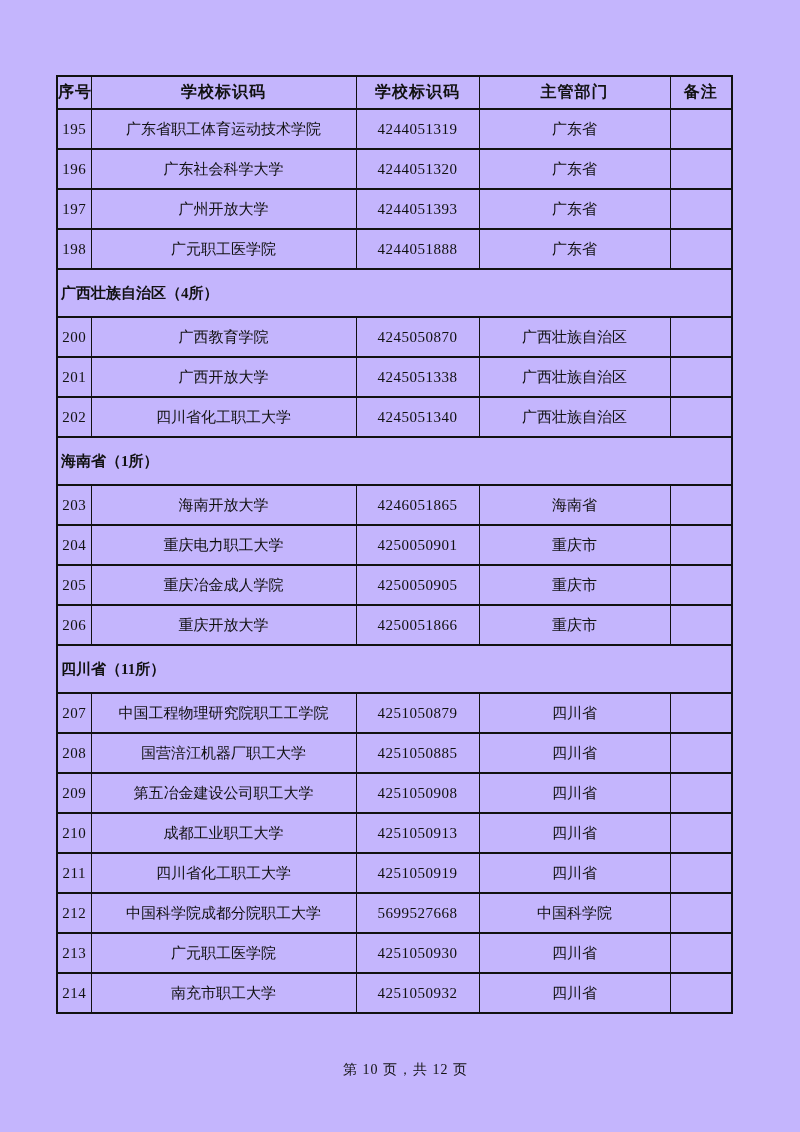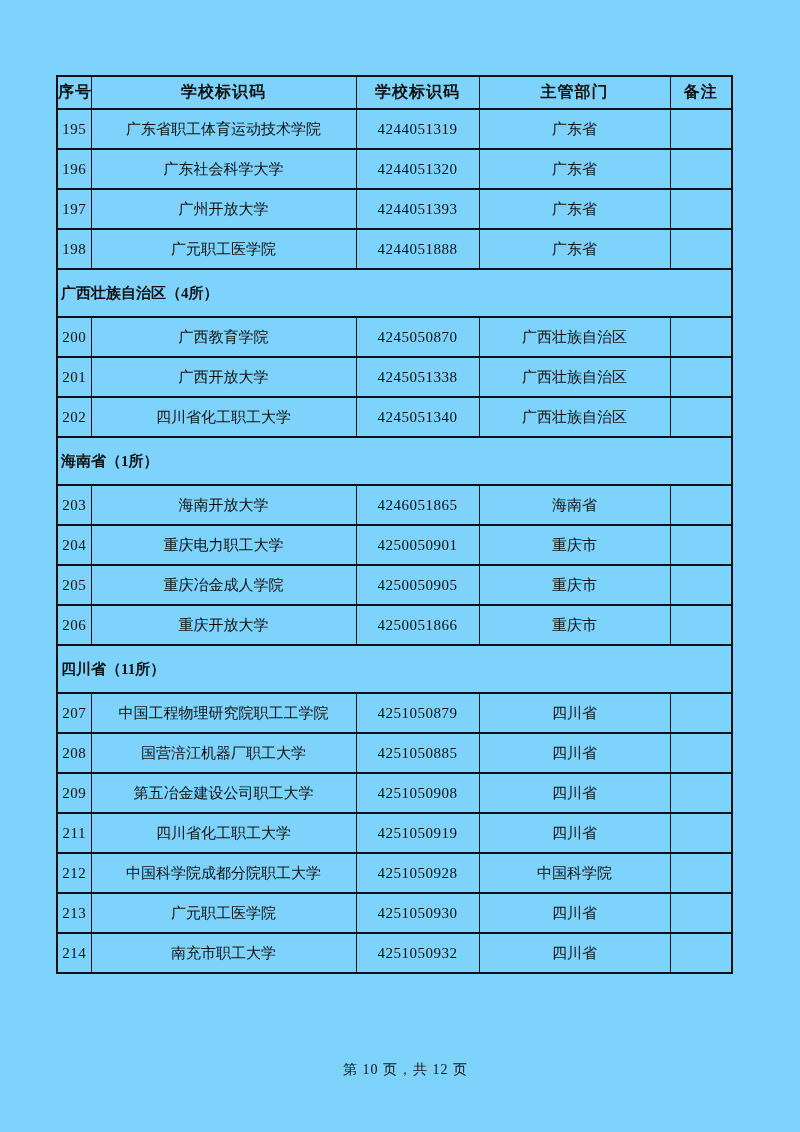--- a/index.html
+++ b/index.html
@@ -5,21 +5,21 @@
   * { margin: 0; padding: 0; box-sizing: border-box; }
   html, body {
     width: 800px; height: 1132px;
     background: #ffffff;
     font-family: "Liberation Serif", "DejaVu Serif", serif;
     color: #111111;
   }
   .page {
     position: relative;
     width: 800px; height: 1132px;
-    background: #7dd3fc;
+    background: #c4b5fd;
     overflow: hidden;
   }
   table.school-table {
     position: absolute;
     left: 56px; top: 75px;
     width: 675px;
     border-collapse: collapse;
     table-layout: fixed;
     border: 2px solid #111111;
   }
@@ -191,30 +191,37 @@
           <td class="cell-note"></td>
         </tr>
         <tr class="data">
           <td class="cell-no">209</td>
           <td class="cell-name">第五冶金建设公司职工大学</td>
           <td class="cell-code">4251050908</td>
           <td class="cell-dept">四川省</td>
           <td class="cell-note"></td>
         </tr>
         <tr class="data">
+          <td class="cell-no">210</td>
+          <td class="cell-name">成都工业职工大学</td>
+          <td class="cell-code">4251050913</td>
+          <td class="cell-dept">四川省</td>
+          <td class="cell-note"></td>
+        </tr>
+        <tr class="data">
           <td class="cell-no">211</td>
           <td class="cell-name">四川省化工职工大学</td>
           <td class="cell-code">4251050919</td>
           <td class="cell-dept">四川省</td>
           <td class="cell-note"></td>
         </tr>
         <tr class="data">
           <td class="cell-no">212</td>
           <td class="cell-name">中国科学院成都分院职工大学</td>
-          <td class="cell-code">4251050928</td>
+          <td class="cell-code">5699527668</td>
           <td class="cell-dept">中国科学院</td>
           <td class="cell-note"></td>
         </tr>
         <tr class="data">
           <td class="cell-no">213</td>
           <td class="cell-name">广元职工医学院</td>
           <td class="cell-code">4251050930</td>
           <td class="cell-dept">四川省</td>
           <td class="cell-note"></td>
         </tr>

